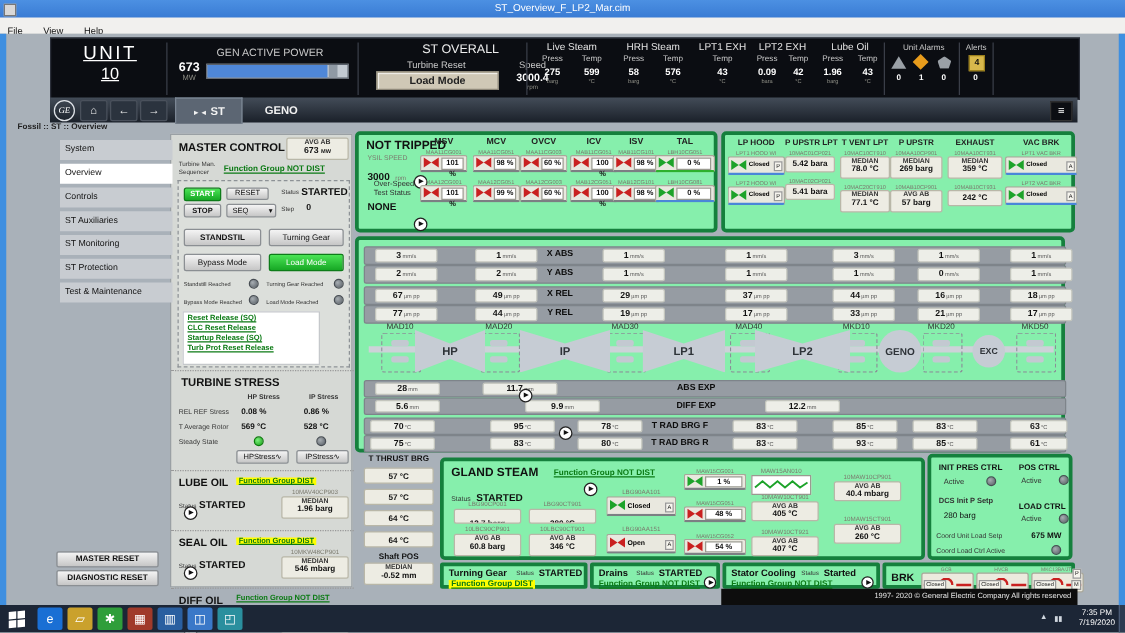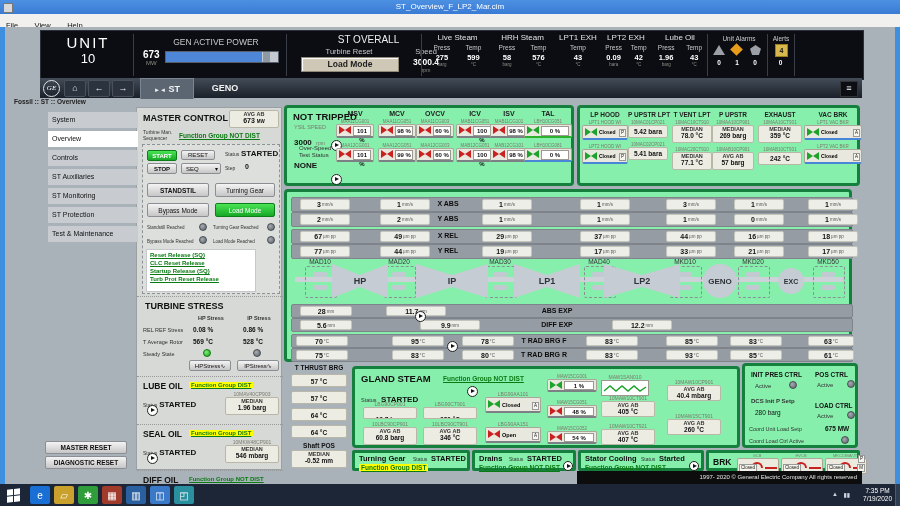--- a/index.html
+++ b/index.html
@@ -104,21 +104,21 @@
 <div class="abs menubar">
   <span class="menuitem">File</span>
   <span class="menuitem">View</span>
   <span class="menuitem">Help</span>
 </div>
 <div class="abs appbg"></div>
 <div class="abs bluedge" style="left:0;"></div>
 <div class="abs bluedge" style="left:895px;"></div>
 
 <div class="abs hdr" id="hdr">
-  <div class="abs" style="left:4px;top:3px;width:86px;text-align:center;">
+  <div class="abs" style="left:4px;top:3px;width:86px;text-align:center;text-decoration:underline;">
     <div style="font-size:15px;letter-spacing:2px;color:#fff;">UNIT</div>
     <div style="font-size:13px;color:#fff;">10</div>
   </div>
   <div class="hdiv" style="left:92px;"></div>
   <div class="abs hlabel" style="left:105px;top:6px;width:140px;text-align:center;font-size:8.5px;">GEN ACTIVE POWER</div>
   <div class="abs" style="left:102px;top:18px;text-align:center;">
     <div class="hval" style="font-size:10px;">673</div>
     <div class="hunit" style="font-size:6px;">MW</div>
   </div>
   <div class="abs" style="left:124px;top:20px;width:112px;height:10px;background:#c3cad2;border:1px solid #59606a;">

